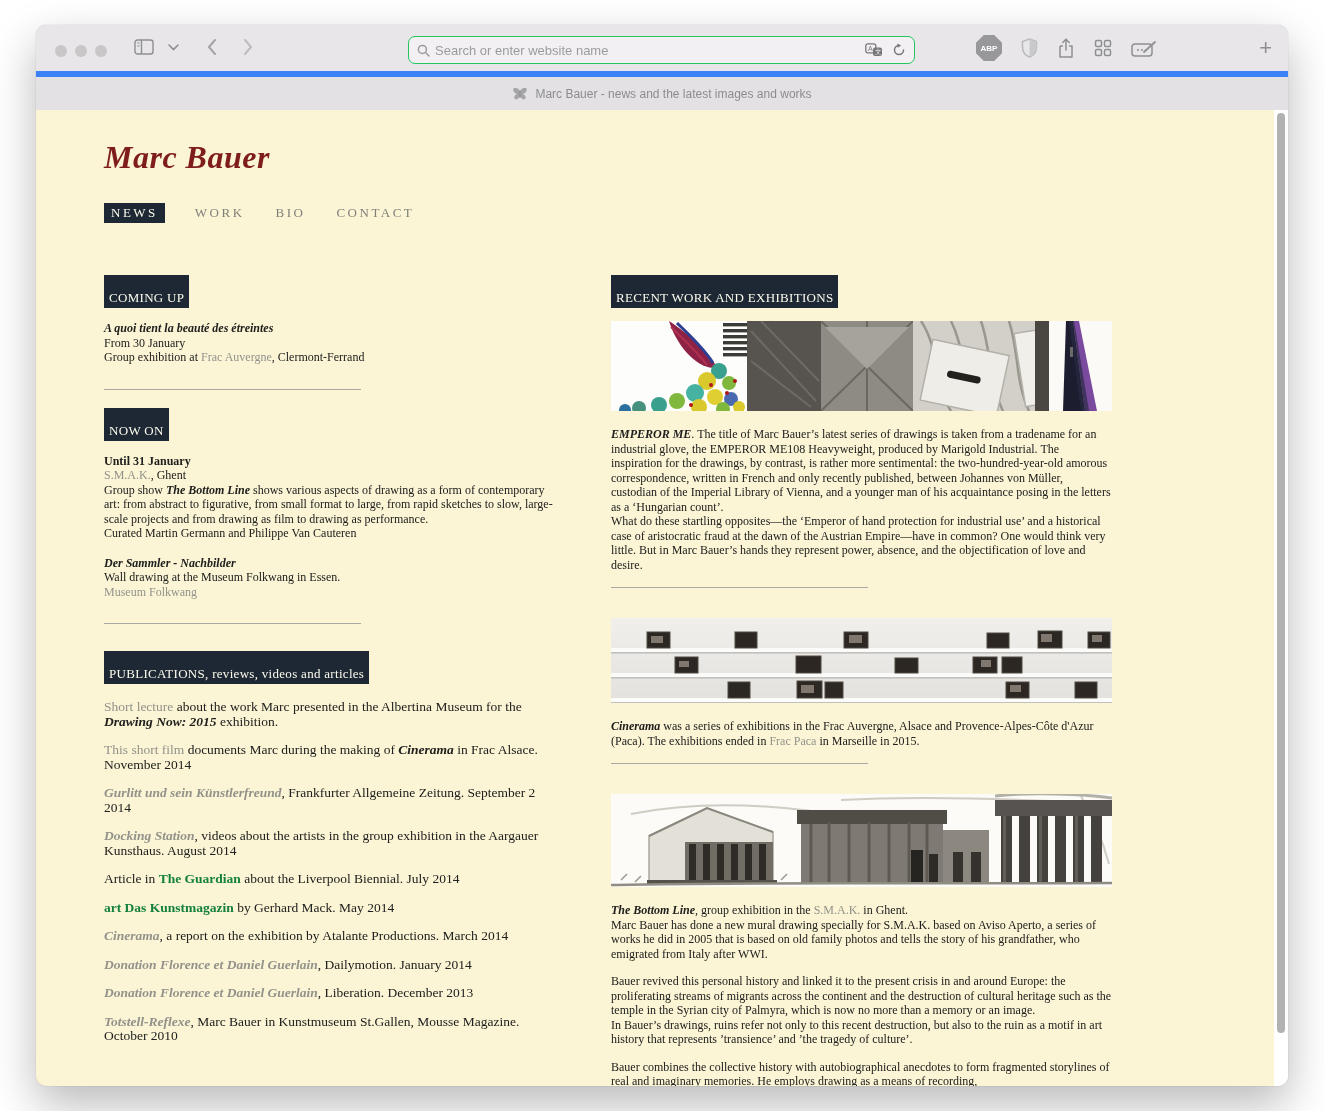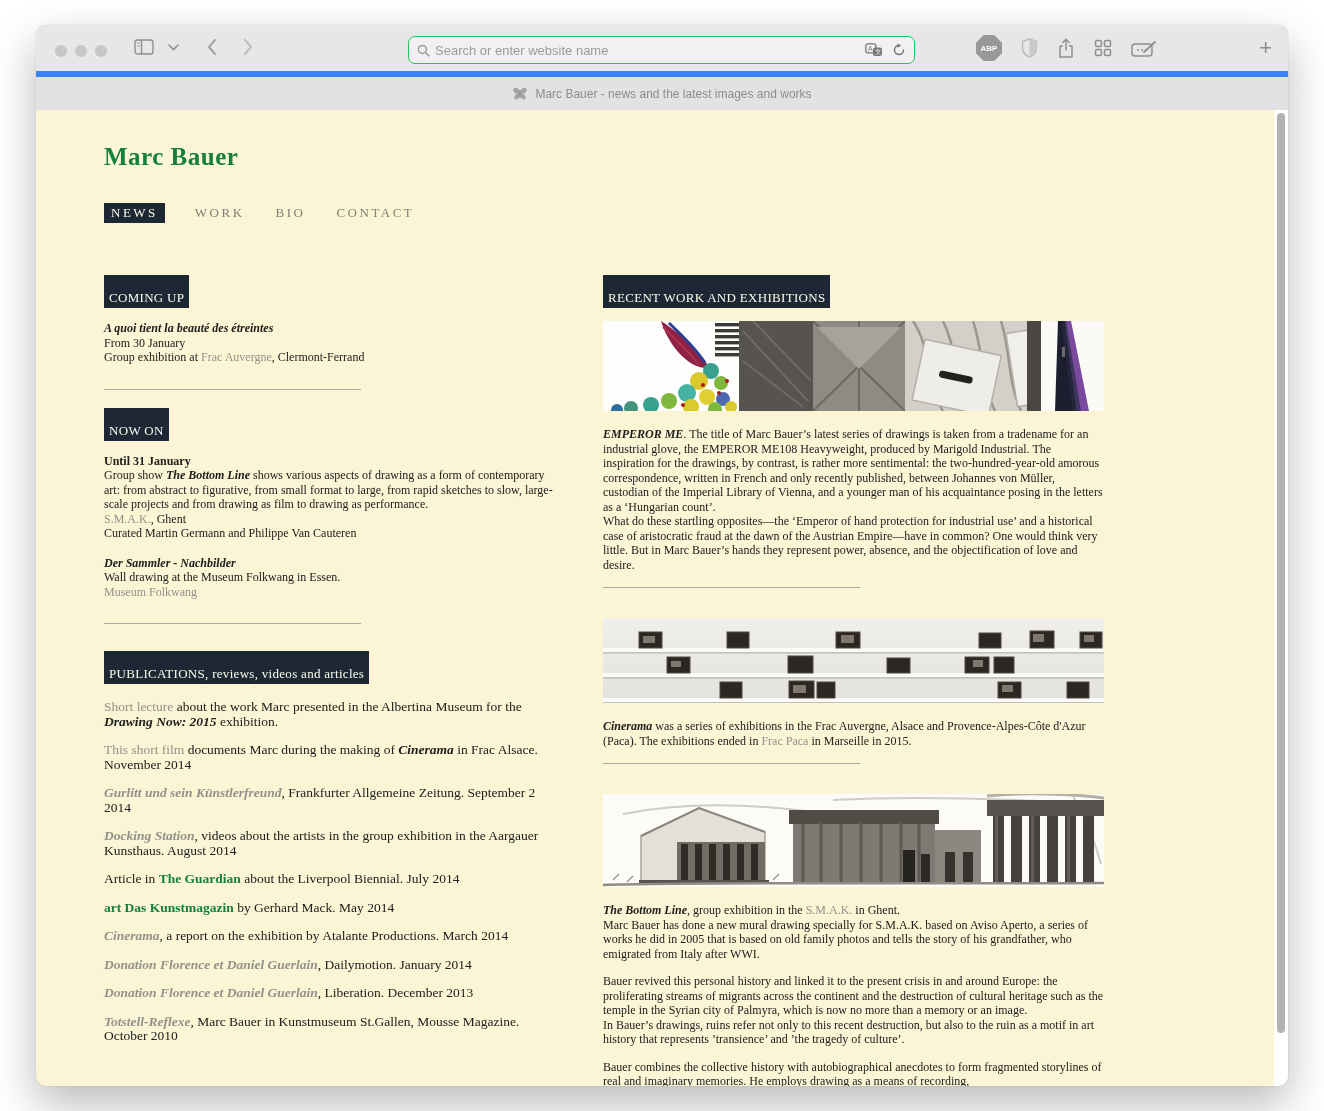--- a/index.html
+++ b/index.html
@@ -21,27 +21,27 @@
        display:flex;align-items:center;justify-content:center;
        clip-path:polygon(30% 0,70% 0,100% 30%,100% 70%,70% 100%,30% 100%,0 70%,0 30%);}
   .plusbtn{position:absolute;right:16px;top:10px;font-size:22px;color:#8f8f92;line-height:26px;}
   
   .tabbar{height:33px;background:#e3e1e4;border-top:6px solid #3b82f6;display:flex;align-items:center;justify-content:center;}
   .tab{display:flex;align-items:center;gap:7px;color:#8c8c8e;font-size:12px;}
   
   .content{position:relative;height:981px;background:#fbf5d6;overflow:hidden;
            font-family:"Liberation Serif","DejaVu Serif",serif;color:#20201e;}
   .page{padding:30px 0 0 68px;}
-  .logo{font-size:25px;font-weight:bold;letter-spacing:.5px;line-height:34px;color:#15803d;}
+  .logo{font-size:32px;font-style:italic;font-weight:bold;letter-spacing:.5px;line-height:34px;color:#7f1d1d;}
   .nav{margin-top:29px;display:flex;gap:29px;font-size:13px;letter-spacing:2.5px;}
   .nav .item{color:#7f7f78;padding:2px 1px;}
   .nav .item.active{background:#1d2834;color:#fdfbee;padding:2px 7px;}
   .cols{display:flex;margin-top:52px;}
   .col-left{width:458px;margin-right:41px;}
-  .col-right{width:501px;}
+  .col-right{width:501px;margin-left:8px;}
   .chip{display:inline-block;background:#1d2834;color:#fdfbee;font-weight:normal;font-size:13px;
         padding:15px 5px 2px 5px;letter-spacing:.3px;}
   p.rich{margin:0;font-size:12px;line-height:14.5px;white-space:pre-line;}
   p.pub{margin:0 0 14px 0;font-size:13.5px;line-height:14.5px;}
   .gap13{height:13px;} .gap15{height:15px;} .gap16{height:16px;}
   .seg-link{color:#92928a;} .seg-linkb{color:#15803d;font-weight:bold;}
   .seg-linkbi{color:#92928a;font-weight:bold;font-style:italic;}
   .seg-bold{font-weight:bold;} .seg-bolditalic{font-weight:bold;font-style:italic;}
   hr.div{border:none;border-top:1px solid #a9a8a2;width:257px;margin:24px 0 18px 0;}
   hr.div.left2{margin:24px 0 27px 0;}
@@ -181,22 +181,22 @@
           <span class="chip">COMING UP</span>
           <div class="gap13"></div>
           <p class="rich"><span class="seg-bolditalic">A quoi tient la beauté des étreintes</span></p>
           <p class="rich"><span>From 30 January</span></p>
           <p class="rich"><span>Group exhibition at </span><span class="seg-link">Frac Auvergne</span><span>, Clermont-Ferrand</span></p>
           <hr class="div">
 
           <span class="chip">NOW ON</span>
           <div class="gap13"></div>
           <p class="rich"><span class="seg-bold">Until 31 January</span></p>
+          <p class="rich"><span class="seg-link">S.M.A.K.</span><span>, Ghent</span></p>
           <p class="rich"><span>Group show </span><span class="seg-bolditalic">The Bottom Line</span><span> shows various aspects of drawing as a form of contemporary art: from abstract to figurative, from small format to large, from rapid sketches to slow, large-scale projects and from drawing as film to drawing as performance.</span></p>
-          <p class="rich"><span class="seg-link">S.M.A.K.</span><span>, Ghent</span></p>
           <p class="rich"><span>Curated Martin Germann and Philippe Van Cauteren</span></p>
           <div class="gap15"></div>
           <p class="rich"><span class="seg-bolditalic">Der Sammler - Nachbilder</span></p>
           <p class="rich"><span>Wall drawing at the Museum Folkwang in Essen.</span></p>
           <p class="rich"><span class="seg-link">Museum Folkwang</span></p>
           <hr class="div left2">
 
           <span class="chip">PUBLICATIONS, reviews, videos and articles</span>
           <div class="gap16"></div>
           <p class="pub"><span class="seg-link">Short lecture</span><span> about the work Marc presented in the Albertina Museum for the </span><span class="seg-bolditalic">Drawing Now: 2015</span><span> exhibition.</span></p>

